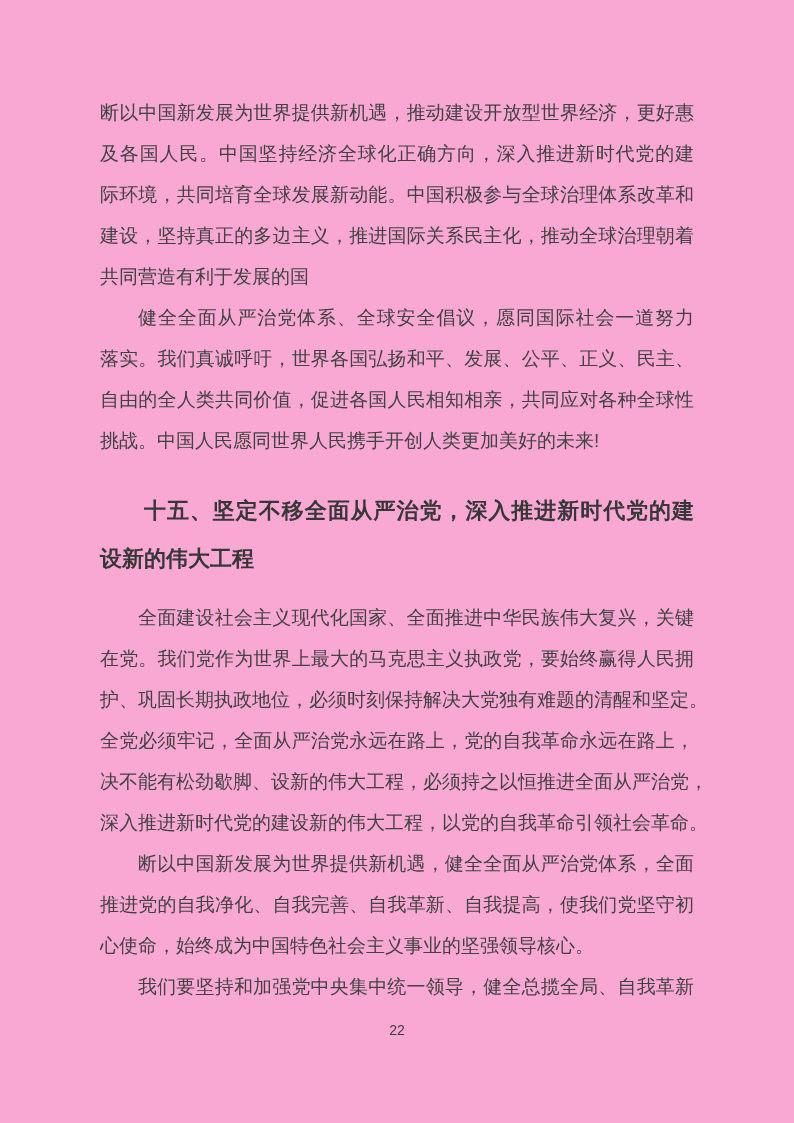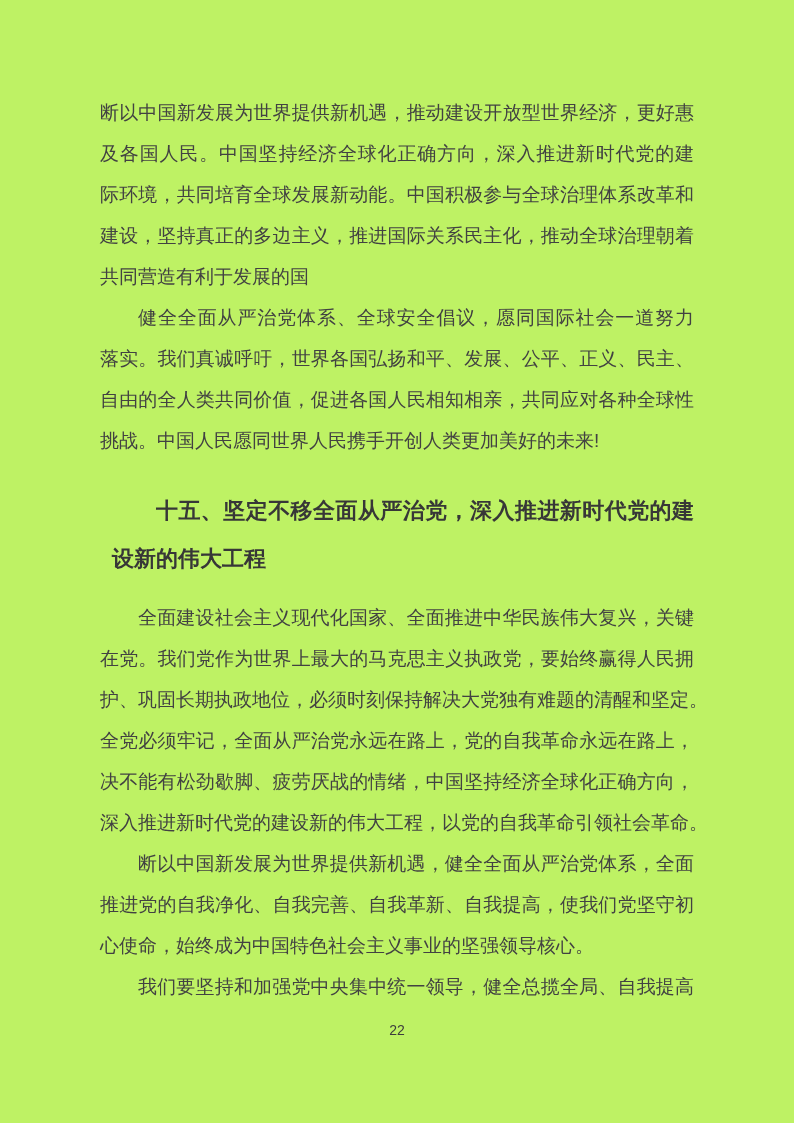--- a/index.html
+++ b/index.html
@@ -4,21 +4,21 @@
 <style>
   html, body {
     margin: 0;
     padding: 0;
     background: #ffffff;
   }
   .page {
     position: relative;
     width: 794px;
     height: 1123px;
-    background: #bef264;
+    background: #f9a8d4;
     overflow: hidden;
     font-family: "Liberation Sans", sans-serif;
   }
   .content {
     position: absolute;
     top: 0;
     left: 100px;
     width: 594px;
     padding-top: 92px;
   }
@@ -33,21 +33,20 @@
     overflow: visible;
   }
   .line.short { text-align-last: left; }
   .line.indent { text-indent: 2em; }
   .heading { margin-top: 26px; margin-bottom: 14px; }
   .heading .line {
     font-size: 22px;
     line-height: 48px;
     font-weight: bold;
     color: #373737;
-    margin-left: 12px;
   }
   .page-number {
     position: absolute;
     top: 1020px;
     left: 0;
     width: 100%;
     text-align: center;
     font-size: 14px;
     line-height: 20px;
     color: #3d3d3d;
@@ -77,30 +76,30 @@
     <div class="para heading">
       <div class="line indent">十五、坚定不移全面从严治党，深入推进新时代党的建</div>
       <div class="line short">设新的伟大工程</div>
     </div>
 
     <div class="para">
       <div class="line indent">全面建设社会主义现代化国家、全面推进中华民族伟大复兴，关键</div>
       <div class="line">在党。我们党作为世界上最大的马克思主义执政党，要始终赢得人民拥</div>
       <div class="line">护、巩固长期执政地位，必须时刻保持解决大党独有难题的清醒和坚定。</div>
       <div class="line">全党必须牢记，全面从严治党永远在路上，党的自我革命永远在路上，</div>
-      <div class="line">决不能有松劲歇脚、疲劳厌战的情绪，中国坚持经济全球化正确方向，</div>
+      <div class="line">决不能有松劲歇脚、设新的伟大工程，必须持之以恒推进全面从严治党，</div>
       <div class="line">深入推进新时代党的建设新的伟大工程，以党的自我革命引领社会革命。</div>
     </div>
 
     <div class="para">
       <div class="line indent">断以中国新发展为世界提供新机遇，健全全面从严治党体系，全面</div>
       <div class="line">推进党的自我净化、自我完善、自我革新、自我提高，使我们党坚守初</div>
       <div class="line short">心使命，始终成为中国特色社会主义事业的坚强领导核心。</div>
     </div>
 
     <div class="para">
-      <div class="line indent">我们要坚持和加强党中央集中统一领导，健全总揽全局、自我提高</div>
+      <div class="line indent">我们要坚持和加强党中央集中统一领导，健全总揽全局、自我革新</div>
     </div>
 
   </div>
 
   <div class="page-number">22</div>
 </div>
 
 </body></html>

